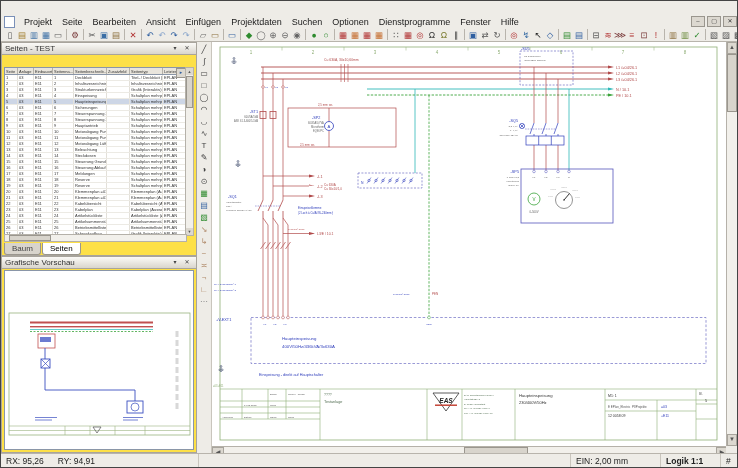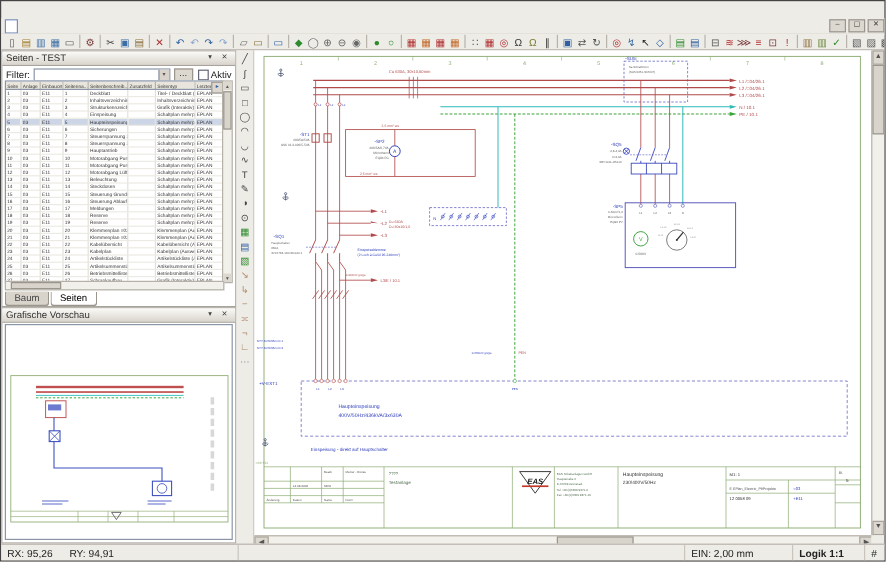--- a/index.html
+++ b/index.html
@@ -13,21 +13,21 @@
   #menubar{position:absolute;left:0;top:14px;width:738px;height:13px;background:#eeece7;border-bottom:1px solid #c9c5bd;display:flex;align-items:center;font-size:9px;color:#1a1a1a;}
   #menubar .docicon{width:9px;height:10px;border:1px solid #7a90b8;background:#fff;margin:0 4px 0 3px;flex:none;}
   .mi{padding:0 5px;white-space:nowrap;}
   #menubar .spacer{flex:1;}
   .childbtn{width:12px;height:9px;background:#dcd8d0;border:1px solid #9a968e;font-size:6px;line-height:8px;text-align:center;margin-right:2px;color:#333;flex:none;}
   
   #toolbar{position:absolute;left:0;top:27px;width:738px;height:14px;background:#eeece7;border-bottom:1px solid #b8b4ac;display:flex;align-items:center;padding-left:3px;box-sizing:border-box;}
   .tbi{display:inline-block;width:12px;height:12px;line-height:12px;text-align:center;font-size:8.5px;flex:none;}
   .tbsep{display:inline-block;width:1px;height:11px;background:#b8b4ac;margin:0 2px;flex:none;}
   
-  .dock{position:absolute;background:#ffffff;border:1px solid #a8a49c;box-sizing:border-box;}
+  .dock{position:absolute;background:#fde047;border:1px solid #a8a49c;box-sizing:border-box;}
   .dockhdr{height:11px;background:linear-gradient(#fbfaf7,#d9d5cd);border-bottom:1px solid #a8a49c;font-size:8px;color:#333;display:flex;align-items:center;padding:0 3px;}
   .dockhdr .t{flex:1;white-space:nowrap;overflow:hidden;}
   .hdrbtn{width:10px;height:9px;font-size:6px;line-height:8px;text-align:center;color:#444;border:1px solid transparent;flex:none;}
   #pagespanel{left:0;top:41px;width:196px;height:214px;}
   #filterrow{height:13px;display:flex;align-items:center;padding:1px 3px;font-size:8px;color:#222;}
   #filterrow .fsel{flex:1;height:9px;background:#fff;border:1px solid #8a96a8;margin:0 3px;font-size:7px;color:#555;position:relative;}
   #filterrow .fsel .arr{position:absolute;right:0;top:0;width:8px;height:100%;background:#d8d4cc;border-left:1px solid #8a96a8;font-size:5px;text-align:center;line-height:8px;}
   #filterrow .dots{width:14px;height:10px;background:#dcd8d0;border:1px solid #9a968e;font-size:7px;line-height:8px;text-align:center;margin-right:4px;}
   #filterrow .chk{width:7px;height:7px;background:#fff;border:1px solid #667;display:inline-block;margin-right:2px;}
   #tablewrap{position:absolute;left:2px;top:24px;right:9px;bottom:19px;background:#fff;border:1px solid #8a96a8;overflow:hidden;}
@@ -68,20 +68,33 @@
   svg text{font-family:"Liberation Sans",sans-serif;}
 </style>
 </head>
 <body>
 
 <div id="app">
 
 
   <div id="menubar">
     <span class="docicon"></span>
+    <span id="menubar-items" style="display:flex;">
+        <span class="mi">Projekt</span>
+        <span class="mi">Seite</span>
+        <span class="mi">Bearbeiten</span>
+        <span class="mi">Ansicht</span>
+        <span class="mi">Einfügen</span>
+        <span class="mi">Projektdaten</span>
+        <span class="mi">Suchen</span>
+        <span class="mi">Optionen</span>
+        <span class="mi">Dienstprogramme</span>
+        <span class="mi">Fenster</span>
+        <span class="mi">Hilfe</span>
+      </span>
     <span class="spacer"></span>
     <span class="childbtn">–</span>
     <span class="childbtn">▢</span>
     <span class="childbtn">✕</span>
   </div>
 
   <div id="toolbar">
       <span class="tbi" style="color: rgb(85, 85, 85);">▯</span>
       <span class="tbi" style="color: rgb(160, 124, 42);">▤</span>
       <span class="tbi" style="color: rgb(58, 110, 165);">▥</span>
@@ -153,27 +166,20 @@
       <span class="tbi" style="color: rgb(85, 85, 85);">▧</span>
       <span class="tbi" style="color: rgb(85, 85, 85);">▨</span>
       <span class="tbi" style="color: rgb(85, 85, 85);">▩</span>
     </div>
 
   <div id="pagespanel" class="dock">
     <div class="dockhdr">
       <span class="t">Seiten - TEST</span>
       <span class="hdrbtn">▾</span>
       <span class="hdrbtn">✕</span>
-    </div>
-    <div id="filterrow">
-      <span>Filter:</span>
-      <span class="fsel"><span></span><span class="arr">▾</span></span>
-      <span class="dots">…</span>
-      <span class="chk"></span>
-      <span>Aktiv</span>
     </div>
     <div id="tablewrap">
       <table class="pages">
         <thead>
             <tr id="pt-head">
               <th style="width: 10px;">Seite</th>
               <th style="width: 13px;">Anlage</th>
               <th style="width: 16px;">Einbauort</th>
               <th style="width: 18px;">Seitenna...</th>
               <th style="width: 30px;">Seitenbeschreib...</th>

